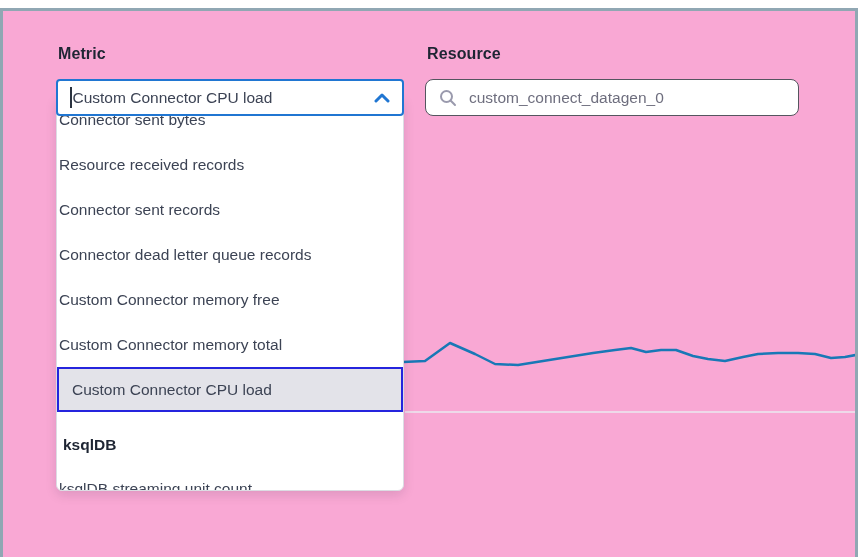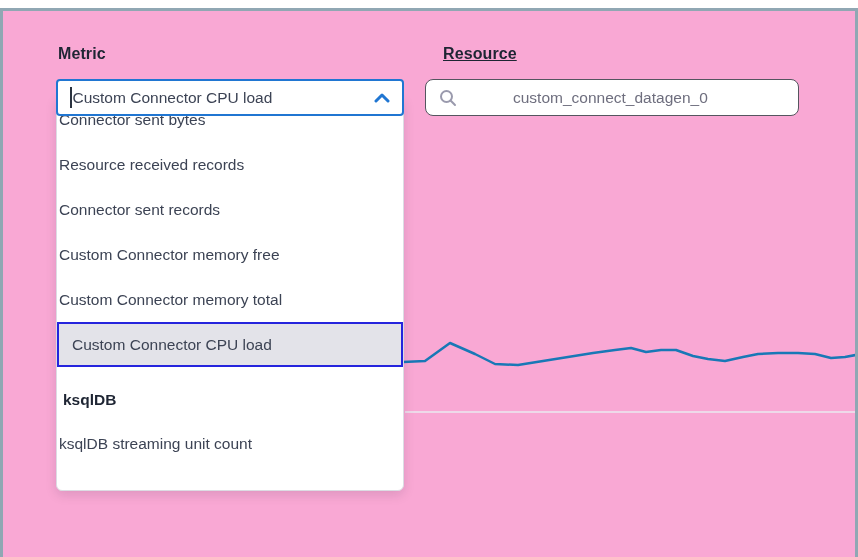--- a/index.html
+++ b/index.html
@@ -14,21 +14,21 @@
   }
   
   .chart-svg{position:absolute;left:0;top:0;z-index:1;}
   
   .field-label{
     position:absolute;top:34px;
     font-size:16px;font-weight:bold;color:#1e2533;
     letter-spacing:.1px;
   }
   .label-metric{left:55px;}
-  .label-resource{left:440px;text-decoration:underline;}
+  .label-resource{left:424px;}
   
   .metric-input{
     position:absolute;left:53px;top:68px;width:348px;height:37px;
     background:#ffffff;border:2px solid var(--accent-blue,#2076d2);
     border-radius:4px;z-index:10;
     display:flex;align-items:center;padding:0 12px;
   }
   .metric-input .caret{
     width:1.5px;height:21px;background:#2b3340;margin-right:1px;flex:none;
   }
@@ -54,21 +54,21 @@
     padding:0 13px;
   }
   .dd-section-header{
     height:42px;margin-top:12px;display:flex;align-items:center;
     padding:0 6px;font-size:15.5px;font-weight:bold;color:#1e2533;
   }
   
   .resource-input{
     position:absolute;left:422px;top:68px;width:374px;height:37px;
     background:#ffffff;border:1.5px solid #55555f;border-radius:8px;
-    z-index:10;display:flex;align-items:center;padding:0 13px;gap:44px;
+    z-index:10;display:flex;align-items:center;padding:0 13px;
   }
   .resource-input .search-icon{flex:none;margin-right:12px;display:flex;align-items:center;}
   .resource-input .value{font-size:15.5px;color:#6e6e7e;white-space:nowrap;}
 </style>
 </head>
 <body>
 
 <div class="screen">
 
   <svg class="chart-svg" width="858" height="557">
@@ -76,20 +76,21 @@
     <polyline id="chart-line" fill="none" stroke="#1878b6" stroke-width="2.5" stroke-linejoin="round" stroke-linecap="round" points="400,351 422,350 447,332 472,343 492,353 515,354 540,350 565,346 590,342 612,339 628,337 643,341 658,339 673,339 690,345 705,348 722,350 740,346 755,343 775,342 795,342 812,343 828,347 842,346 858,343"></polyline>
   </svg>
 
   <div class="field-label label-metric">Metric</div>
   <div class="field-label label-resource">Resource</div>
 
   <div class="dropdown-panel">
     <div class="dd-item">Connector sent bytes</div>
     <div class="dd-item">Resource received records</div>
     <div class="dd-item">Connector sent records</div>
+    <div class="dd-item">Connector dead letter queue records</div>
     <div class="dd-item">Custom Connector memory free</div>
     <div class="dd-item">Custom Connector memory total</div>
     <div class="dd-item selected">Custom Connector CPU load</div>
     <div class="dd-section-header">ksqlDB</div>
     <div class="dd-item">ksqlDB streaming unit count</div>
   </div>
 
   <div class="metric-input">
     <span class="caret"></span>
     <span class="value">Custom Connector CPU load</span>

